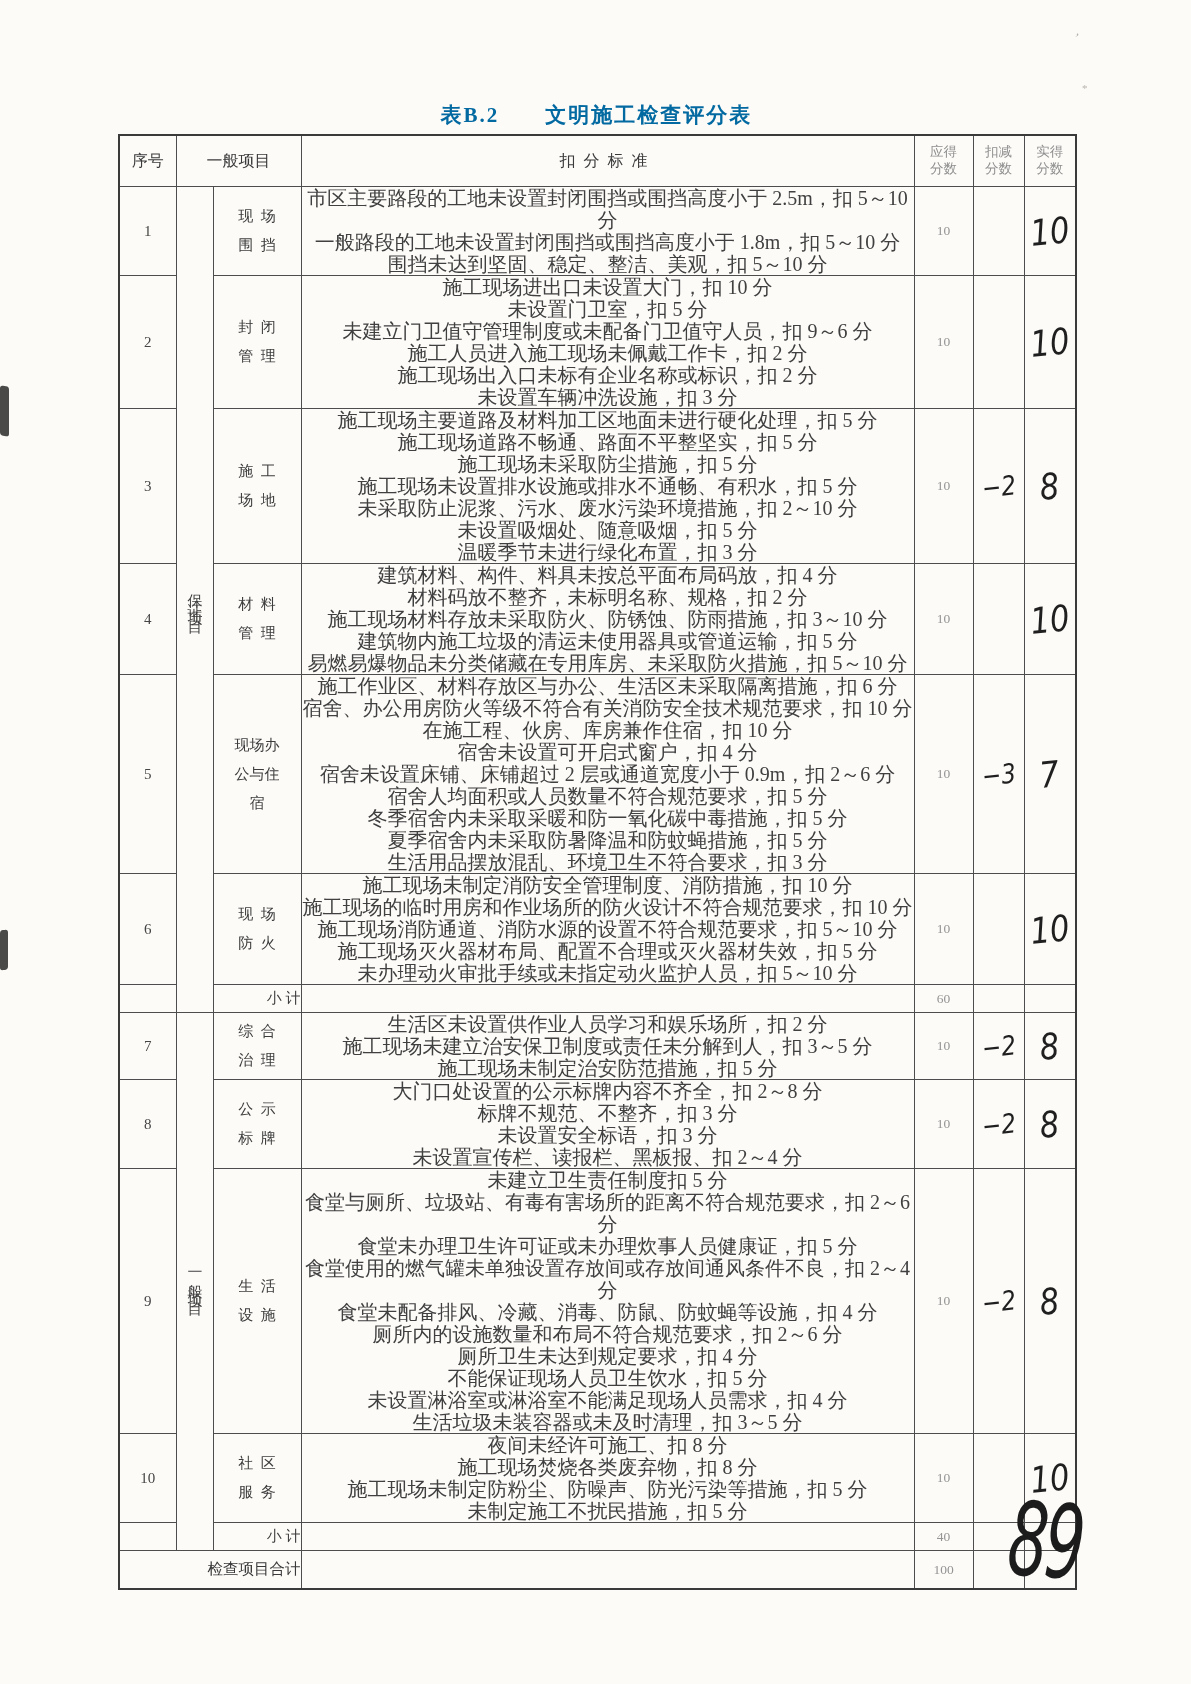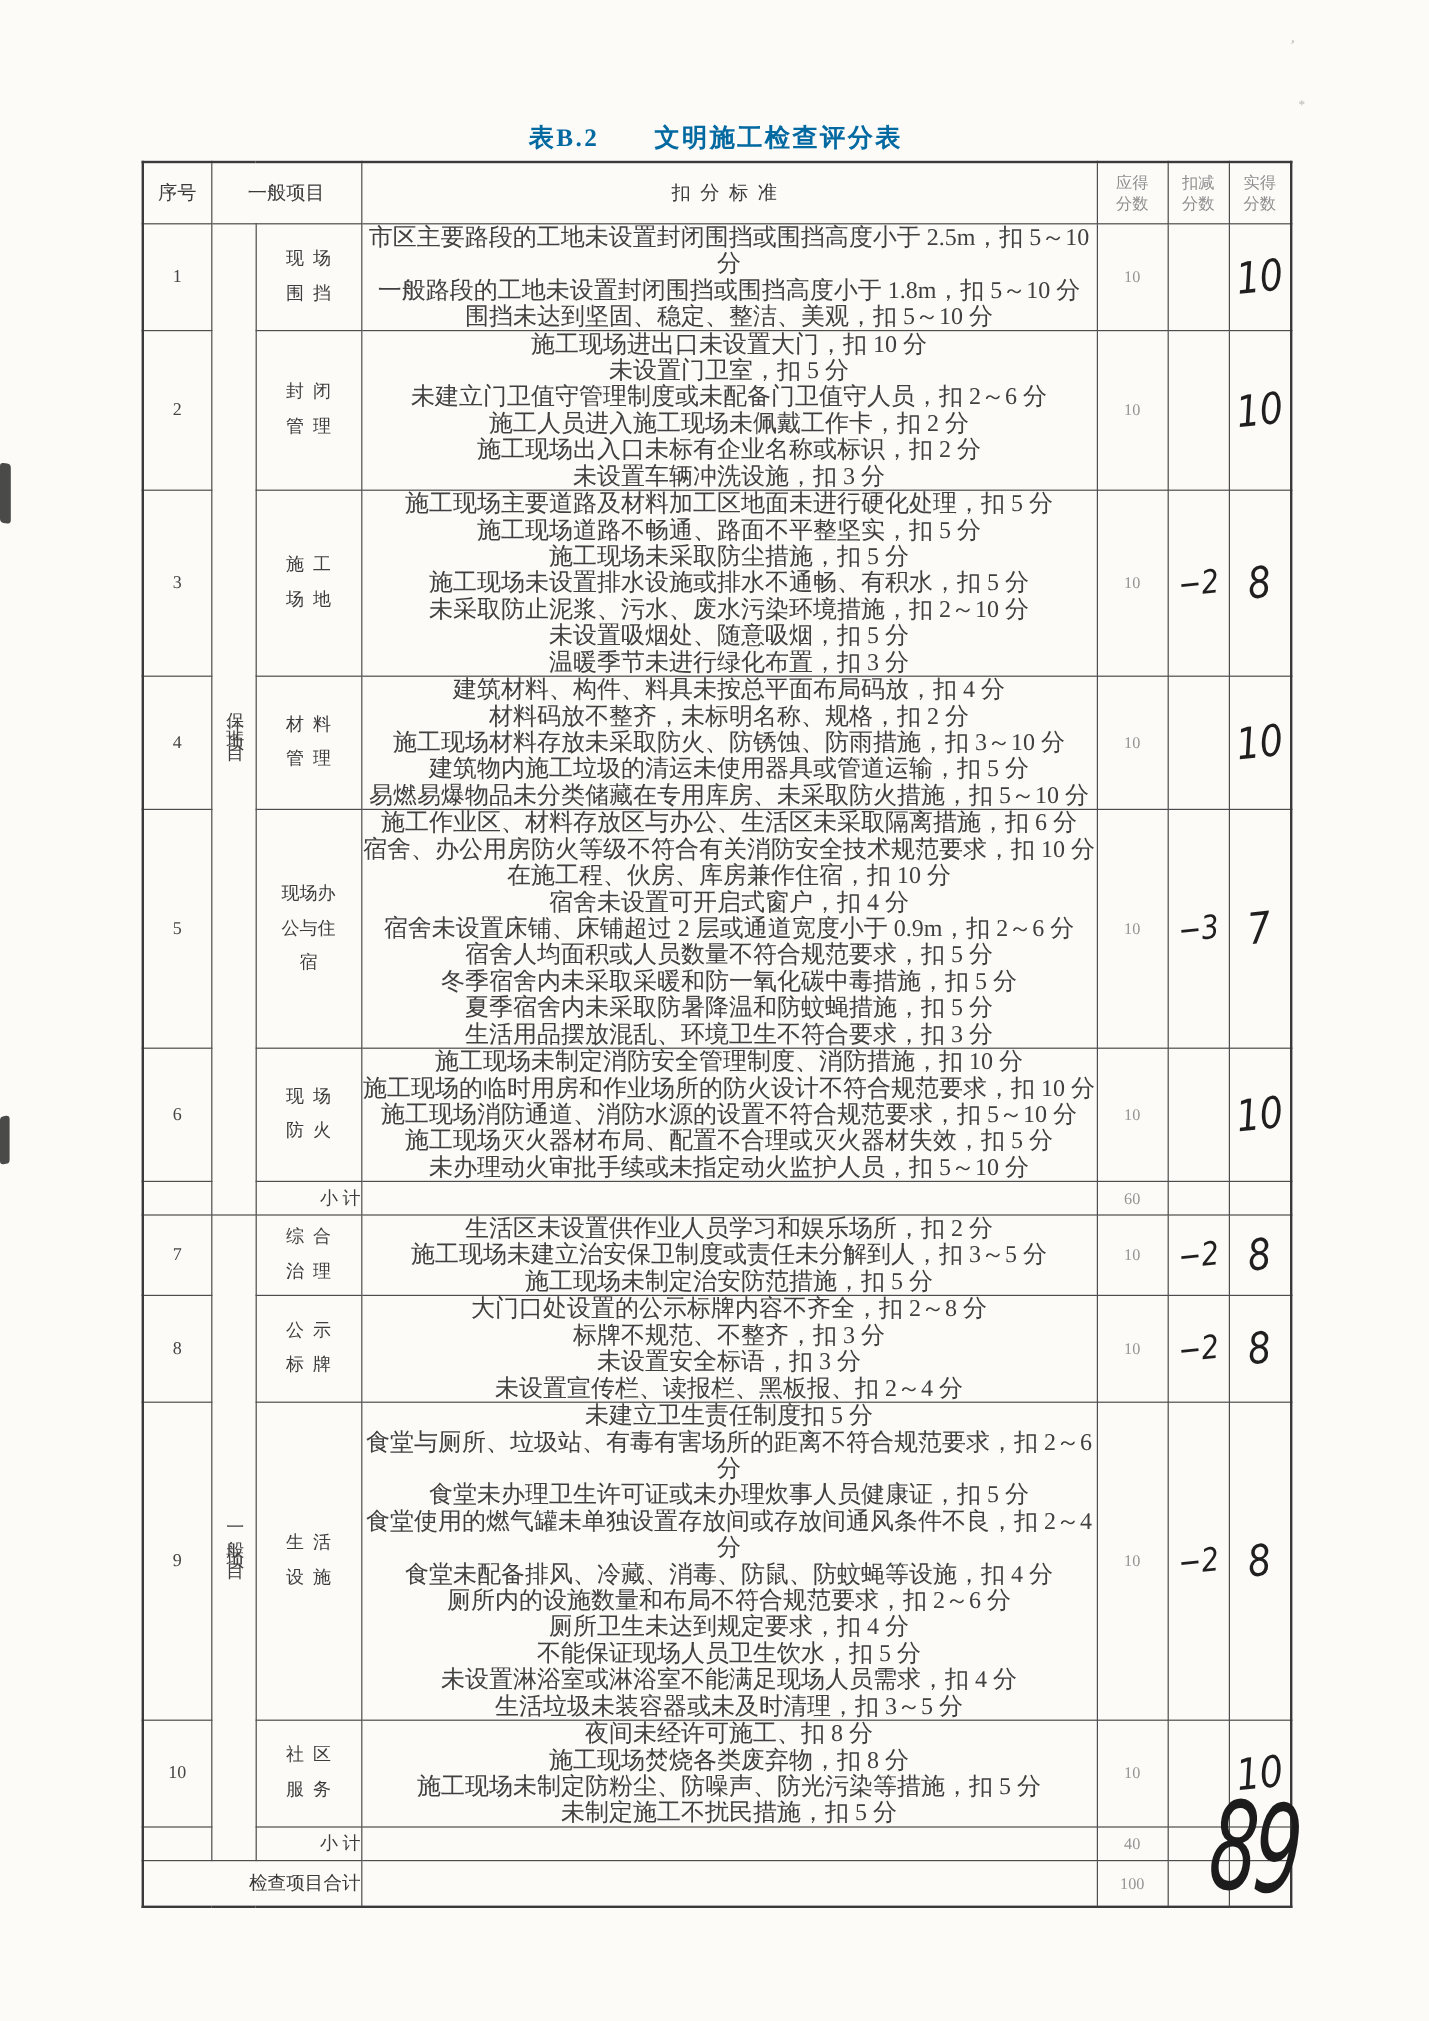--- a/index.html
+++ b/index.html
@@ -27,21 +27,21 @@
   table.score col.c-ded{width:51px;}
   table.score col.c-act{width:52px;}
   table.score td,table.score th{
     border:1.6px solid #4d4d4d;
     padding:0;vertical-align:middle;
     font-weight:normal;
   }
   table.score{border:2.5px solid #3a3a3a;padding-left:13px;}
   th.h{font-size:16px;color:#3a3a3a;text-align:center;height:50px;}
   th.h-crit{letter-spacing:8px;font-family:Liberation Serif, serif;}
-  th.h-score{font-size:13.5px;color:#8f8f8f;line-height:17px;}
+  th.h-score{font-size:13.5px;color:#8f8f8f;line-height:17px;font-family:Liberation Mono, monospace;}
   td.no{text-align:center;font-size:15px;color:#454545;}
   td.strip{
     text-align:center;vertical-align:middle;
   }
   td.strip .vtxt{
     writing-mode:vertical-lr;text-orientation:upright;
     margin:0 auto;font-size:15px;color:#3f3f3f;letter-spacing:9px;
   }
   td.cat{text-align:center;font-size:15px;color:#3d3d3d;line-height:29px;margin-top:40px;}
   td.cat div{white-space:pre;}
@@ -131,21 +131,21 @@
 
   <tr>
     <td class="no">2</td>
     <td class="cat">
           <div>封  闭</div>
           <div>管  理</div>
         </td>
     <td class="crit">
           <div>施工现场进出口未设置大门，扣 10 分</div>
           <div>未设置门卫室，扣 5 分</div>
-          <div>未建立门卫值守管理制度或未配备门卫值守人员，扣 2～6 分</div>
+          <div>未建立门卫值守管理制度或未配备门卫值守人员，扣 9～6 分</div>
           <div>施工人员进入施工现场未佩戴工作卡，扣 2 分</div>
           <div>施工现场出入口未标有企业名称或标识，扣 2 分</div>
           <div>未设置车辆冲洗设施，扣 3 分</div>
         </td>
     <td class="due">10</td>
     <td class="ded"><span class="hw hw-ded"></span></td>
     <td class="act"><span class="hw hw-act">10</span></td>
   </tr>
 
   <tr>

